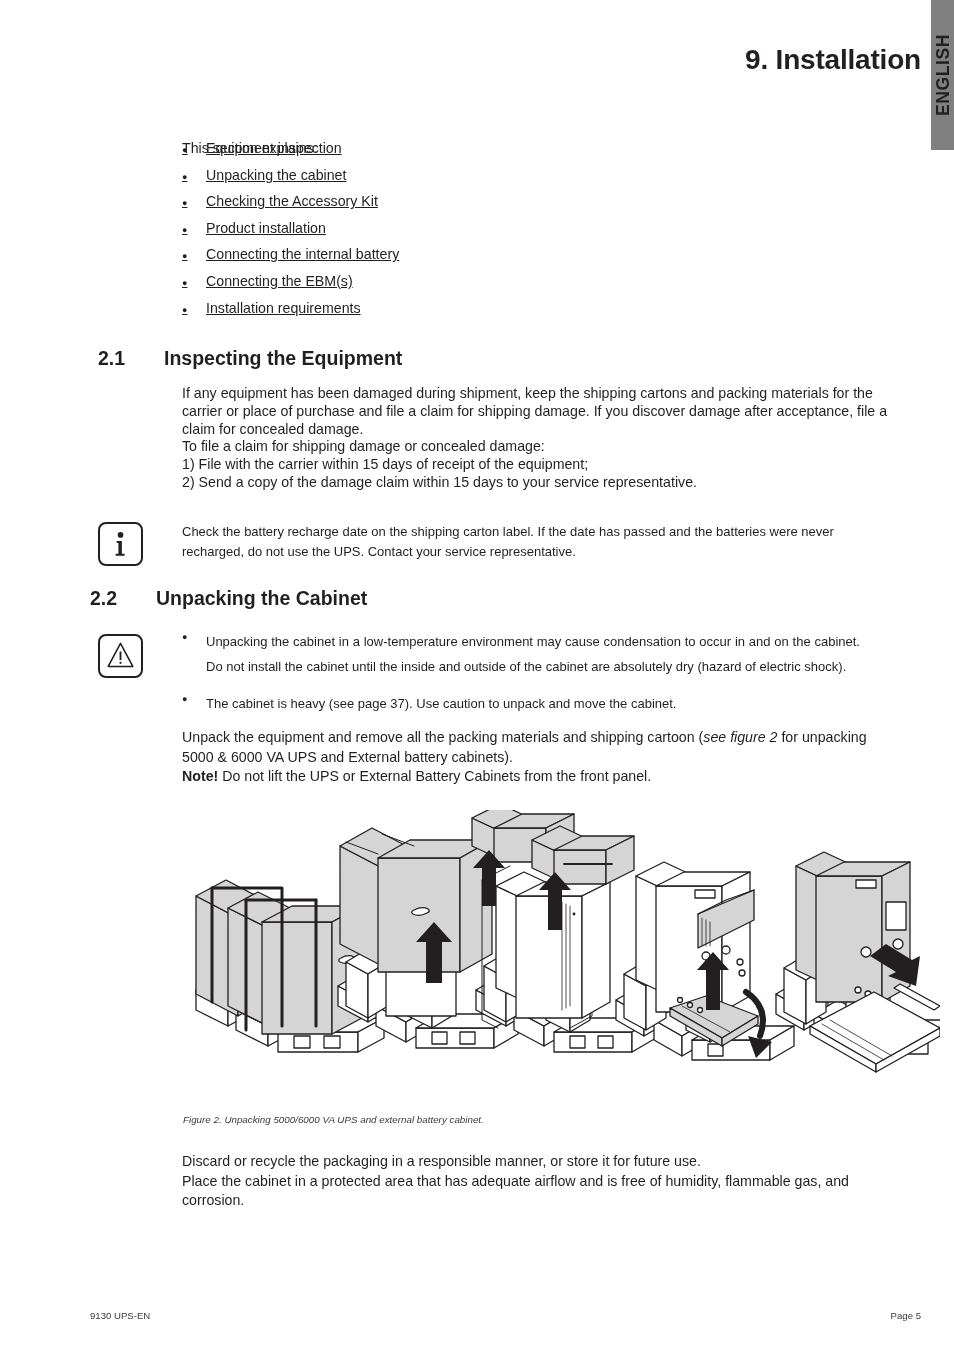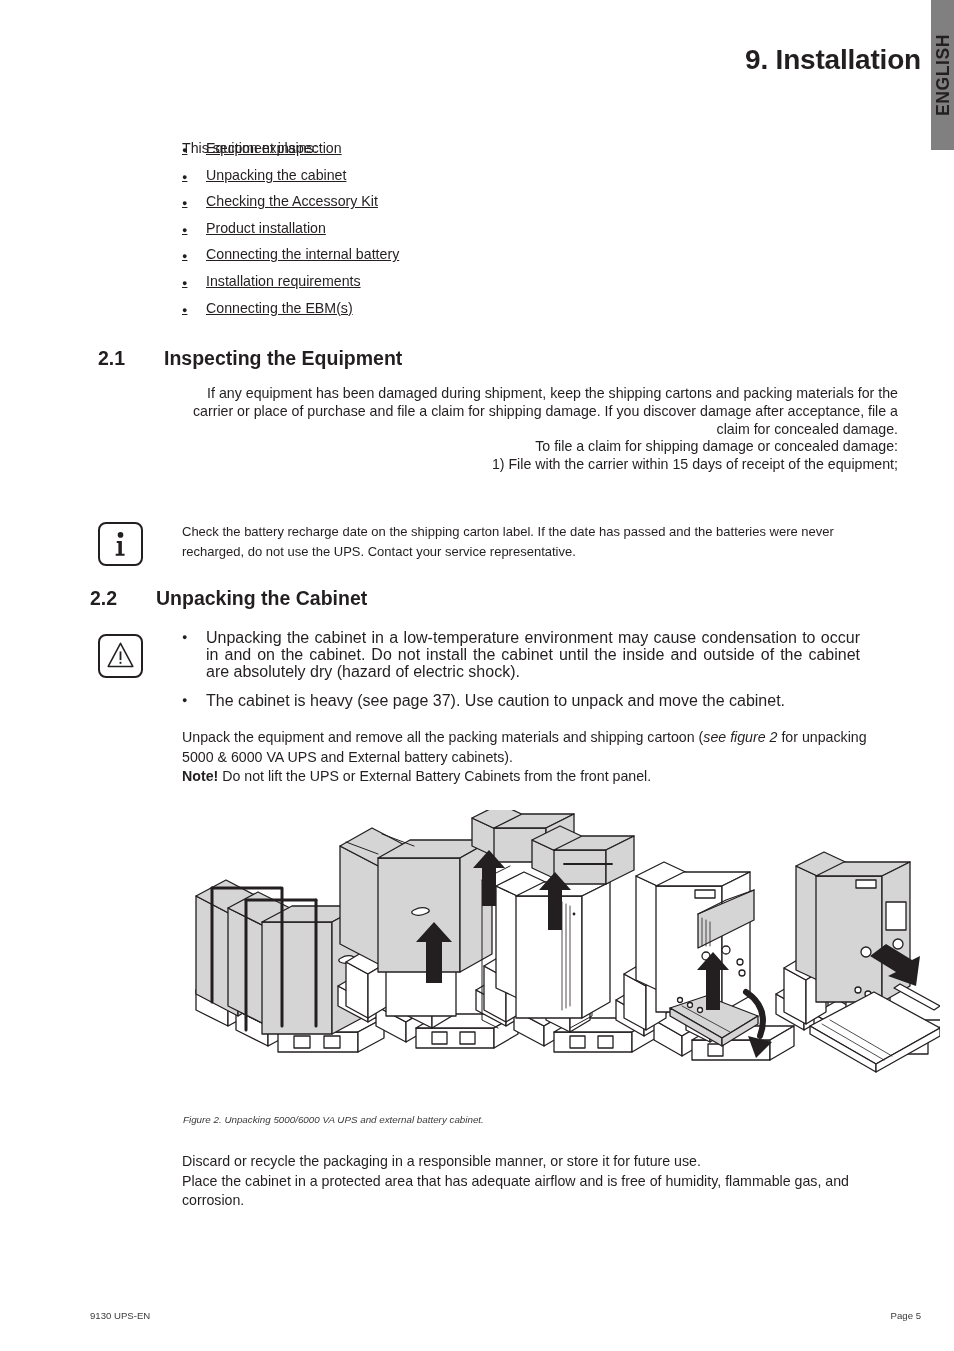--- a/index.html
+++ b/index.html
@@ -102,21 +102,21 @@
   
   .body-block {
     position: absolute;
     left: 182px;
     width: 716px;
     font-size: 14.2px;
     line-height: 17.8px;
     color: #231f20;
   }
   #p21 { top: 385px; }
-  #p21 p { margin: 0; text-align: right; }
+  #p21 p { margin: 0; }
 
   .note-text {
     position: absolute;
     left: 182px;
     width: 700px;
     font-size: 13px;
     line-height: 19.5px;
   }
   #info-text { top: 522px; }
 
@@ -133,22 +133,22 @@
   #info-icon-box { left: 98px; top: 522px; }
   #warn-icon-box { left: 98px; top: 634px; }
   .icon-box svg { display: block; width: 100%; height: 100%; }
 
   
   .warn-block {
     position: absolute;
     left: 182px;
     top: 629px;
     width: 678px;
-    font-size: 16px;
-    line-height: 17px;
+    font-size: 13px;
+    line-height: 25px;
   }
   .warn-row { display: flex; margin-bottom: 12px; }
   .warn-row .bullet-dot { width: 24px; flex: 0 0 24px; }
   .warn-just { text-align: justify; }
 
   #unpack-para {
     position: absolute;
     left: 182px;
     top: 728px;
     width: 712px;
@@ -233,37 +233,38 @@
     <div class="bullet-row">
       <span class="bullet-dot"></span>
       <span class="bullet-text">Product installation</span>
     </div>
     <div class="bullet-row">
       <span class="bullet-dot"></span>
       <span class="bullet-text">Connecting the internal battery</span>
     </div>
     <div class="bullet-row">
       <span class="bullet-dot"></span>
+      <span class="bullet-text">Connecting the EBM(s)</span>
+    </div>
+    <div class="bullet-row">
+      <span class="bullet-dot"></span>
       <span class="bullet-text">Installation requirements</span>
-    </div>
-    <div class="bullet-row">
-      <span class="bullet-dot"></span>
-      <span class="bullet-text">Connecting the EBM(s)</span>
     </div>
   </div>
 
   <div class="section-heading" id="sec21">
     <span class="section-num">2.1</span>
     <span>Inspecting the Equipment</span>
   </div>
 
   <div class="body-block" id="p21">
     <p>If any equipment has been damaged during shipment, keep the shipping cartons and packing materials for the carrier or place of purchase and file a claim for shipping damage. If you discover damage after acceptance, file a claim for concealed damage.</p>
     <p>To file a claim for shipping damage or concealed damage:</p>
     <p>1) File with the carrier within 15 days of receipt of the equipment;</p>
+    <p>2) Send a copy of the damage claim within 15 days to your service representative.</p>
   </div>
 
   <div class="icon-box" id="info-icon-box">
     <svg viewBox="0 0 45 44" xmlns="http://www.w3.org/2000/svg">
       <circle cx="22.5" cy="12" r="3.1" fill="#231f20"></circle>
       <path d="M18.4 18.6 h5.6 v14.2 h3.0 v2.2 h-9.8 v-2.2 h3.0 v-12.0 h-1.8 z" fill="#231f20"></path>
     </svg>
   </div>
   <div class="note-text" id="info-text">Check the battery recharge date on the shipping carton label. If the date has passed and the batteries were never recharged, do not use the UPS. Contact your service representative.</div>
 

